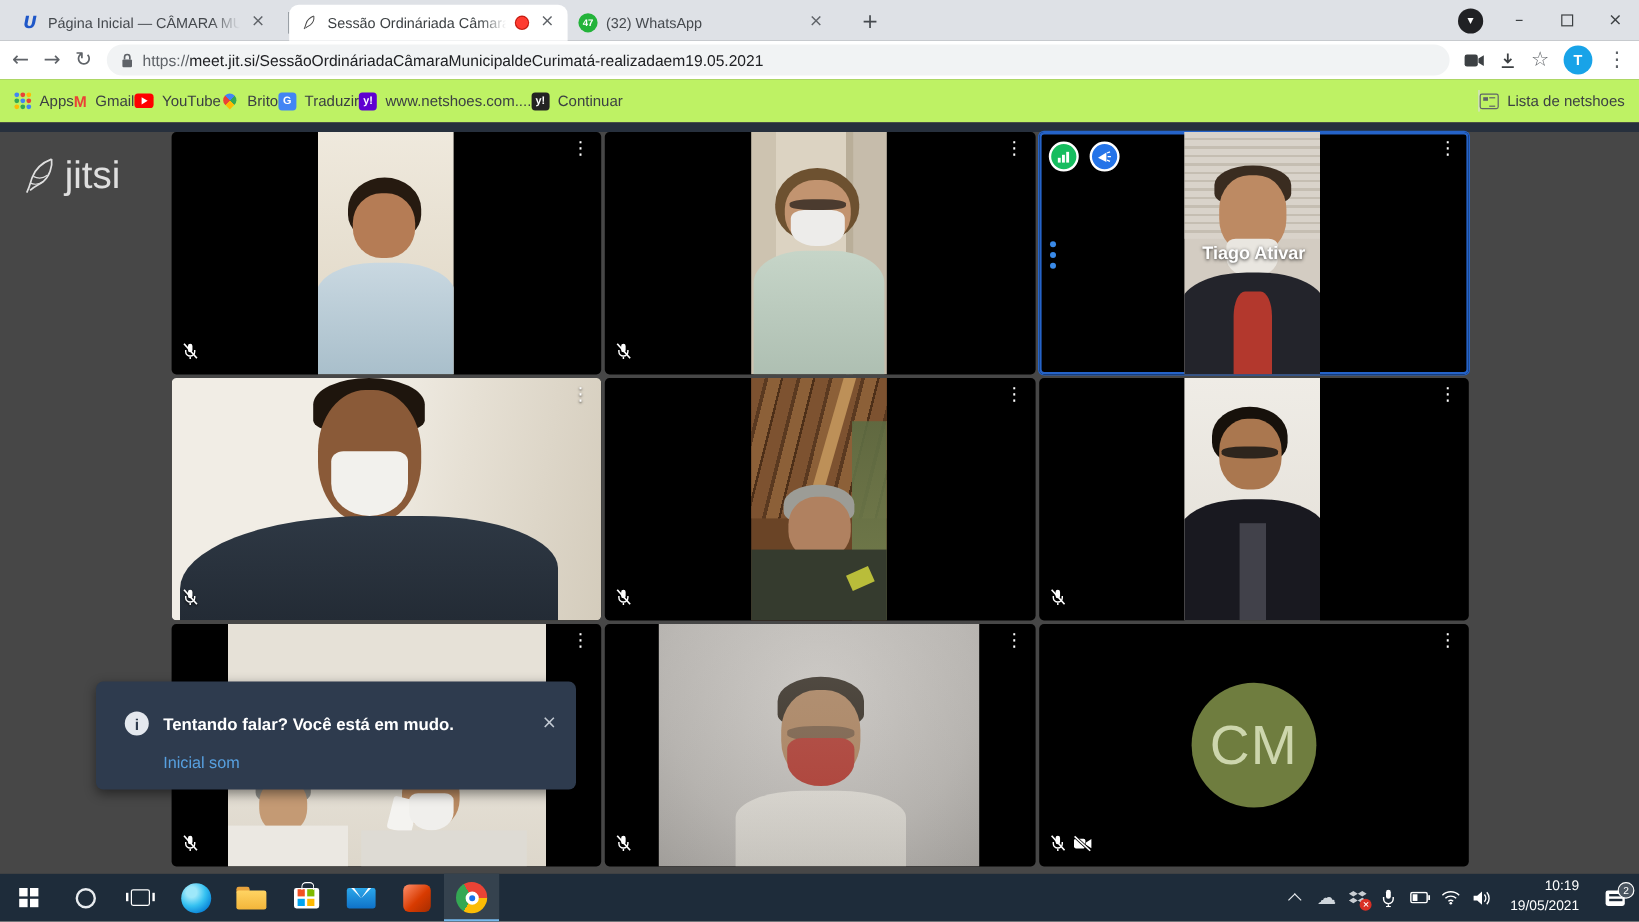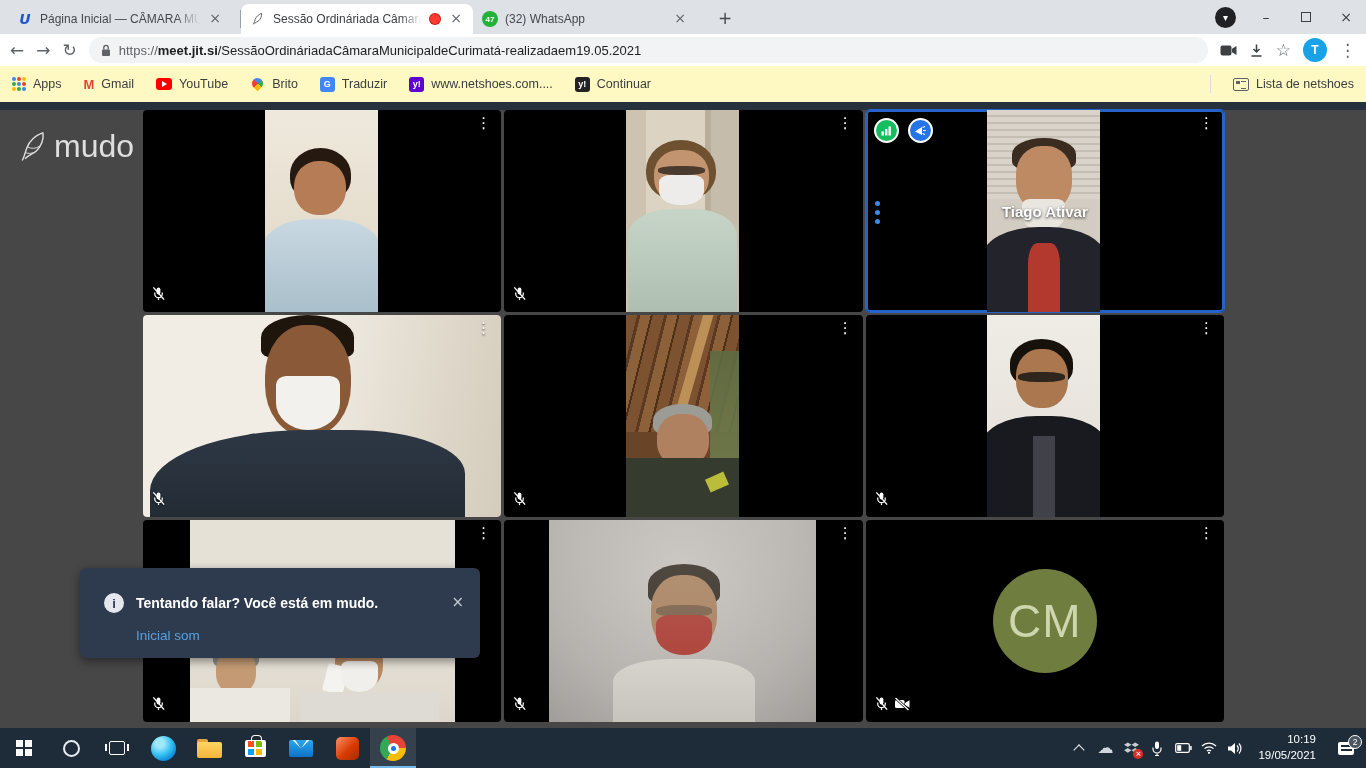--- a/index.html
+++ b/index.html
@@ -23,26 +23,26 @@
   .wc{width:40px;height:34px;display:flex;align-items:center;justify-content:center;color:#3c4043;font-size:14px}
   .update-pill{width:21px;height:21px;border-radius:50%;background:#202124;color:#fff;display:flex;align-items:center;justify-content:center;font-size:10px;margin-right:10px}
   .maxbox{width:10px;height:10px;border:1.2px solid #3c4043}
 
   
   .addrbar{height:32px;background:#fff;display:flex;align-items:center;padding:0 10px;gap:12px;flex:0 0 auto}
   .nav{color:#5f6368;font-size:17px;line-height:1}
   .omnibox{flex:1;height:26px;background:#f1f3f4;border-radius:13px;display:flex;align-items:center;padding:0 12px;gap:8px;min-width:0}
   .url{font-size:13px;color:#202124;white-space:nowrap;overflow:hidden}
   .url .scheme{color:#5f6368}
-  .url b{font-weight:bold}
+  .url b{font-weight:normal}
   .addr-ic{display:flex;align-items:center}
   .avatar-t{width:24px;height:24px;border-radius:50%;background:#18a3e8;color:#fff;font-size:12px;font-weight:bold;display:flex;align-items:center;justify-content:center}
 
   
-  .bookmarks{height:36px;background:#fef9c3;display:flex;align-items:center;padding:0 12px;gap:22px;flex:0 0 auto;font-size:12.5px;color:#3c4043}
+  .bookmarks{height:36px;background:#bef264;display:flex;align-items:center;padding:0 12px;flex:0 0 auto;font-size:12.5px;color:#3c4043}
   .bm{display:flex;align-items:center;gap:7px;white-space:nowrap}
   .bm-spacer{flex:1}
   .bm-sep{width:1px;height:18px;background:#dadce0}
   .ic-apps{display:grid;grid-template-columns:repeat(3,4px);grid-gap:1px}
   .ic-apps i{width:4px;height:4px;border-radius:50%;display:block}
   .ic-ytb{width:16px;height:12px;background:#f00;border-radius:3px;position:relative}
   .ic-ytb::after{content:"";position:absolute;left:6px;top:3.2px;border-left:5px solid #fff;border-top:3px solid transparent;border-bottom:3px solid transparent}
   .ic-pin{width:11px;height:11px;border-radius:50% 50% 50% 0;transform:rotate(-45deg);background:conic-gradient(#4285f4 0 25%,#34a853 0 50%,#fbbc04 0 75%,#ea4335 0);margin:0 2px 2px 2px}
   .ic-sq{width:15px;height:15px;border-radius:3px;color:#fff;font-size:9px;font-weight:bold;display:flex;align-items:center;justify-content:center}
   .ic-gm{color:#ea4335;font-weight:bold;font-size:13px}
@@ -296,21 +296,21 @@
 
   <div class="page">
     <div class="page-topstrip"></div>
 
     <div class="watermark">
       <svg width="36" height="36" viewBox="0 0 40 40">
         <path d="M30 4c-8 3-15 9-18 17-1.5 4-2 8-5 14" stroke="#ececec" fill="none" stroke-width="1.6"></path>
         <path d="M30 4c1 7-2 16-8 21-4 3-8 4-12 8" stroke="#ececec" fill="none" stroke-width="1.6"></path>
         <path d="M13 20c4 2 9 2 13-1M10 26c4 2 9 1 12-1" stroke="#ececec" fill="none" stroke-width="1.1"></path>
       </svg>
-      <span>mudo</span>
+      <span>jitsi</span>
     </div>
 
     <div class="grid">
 
       <div class="tile">
         <div class="v s1">
             <i class="hr"></i>
             <i class="hd"></i>
             <i class="bd"></i>
           </div>

